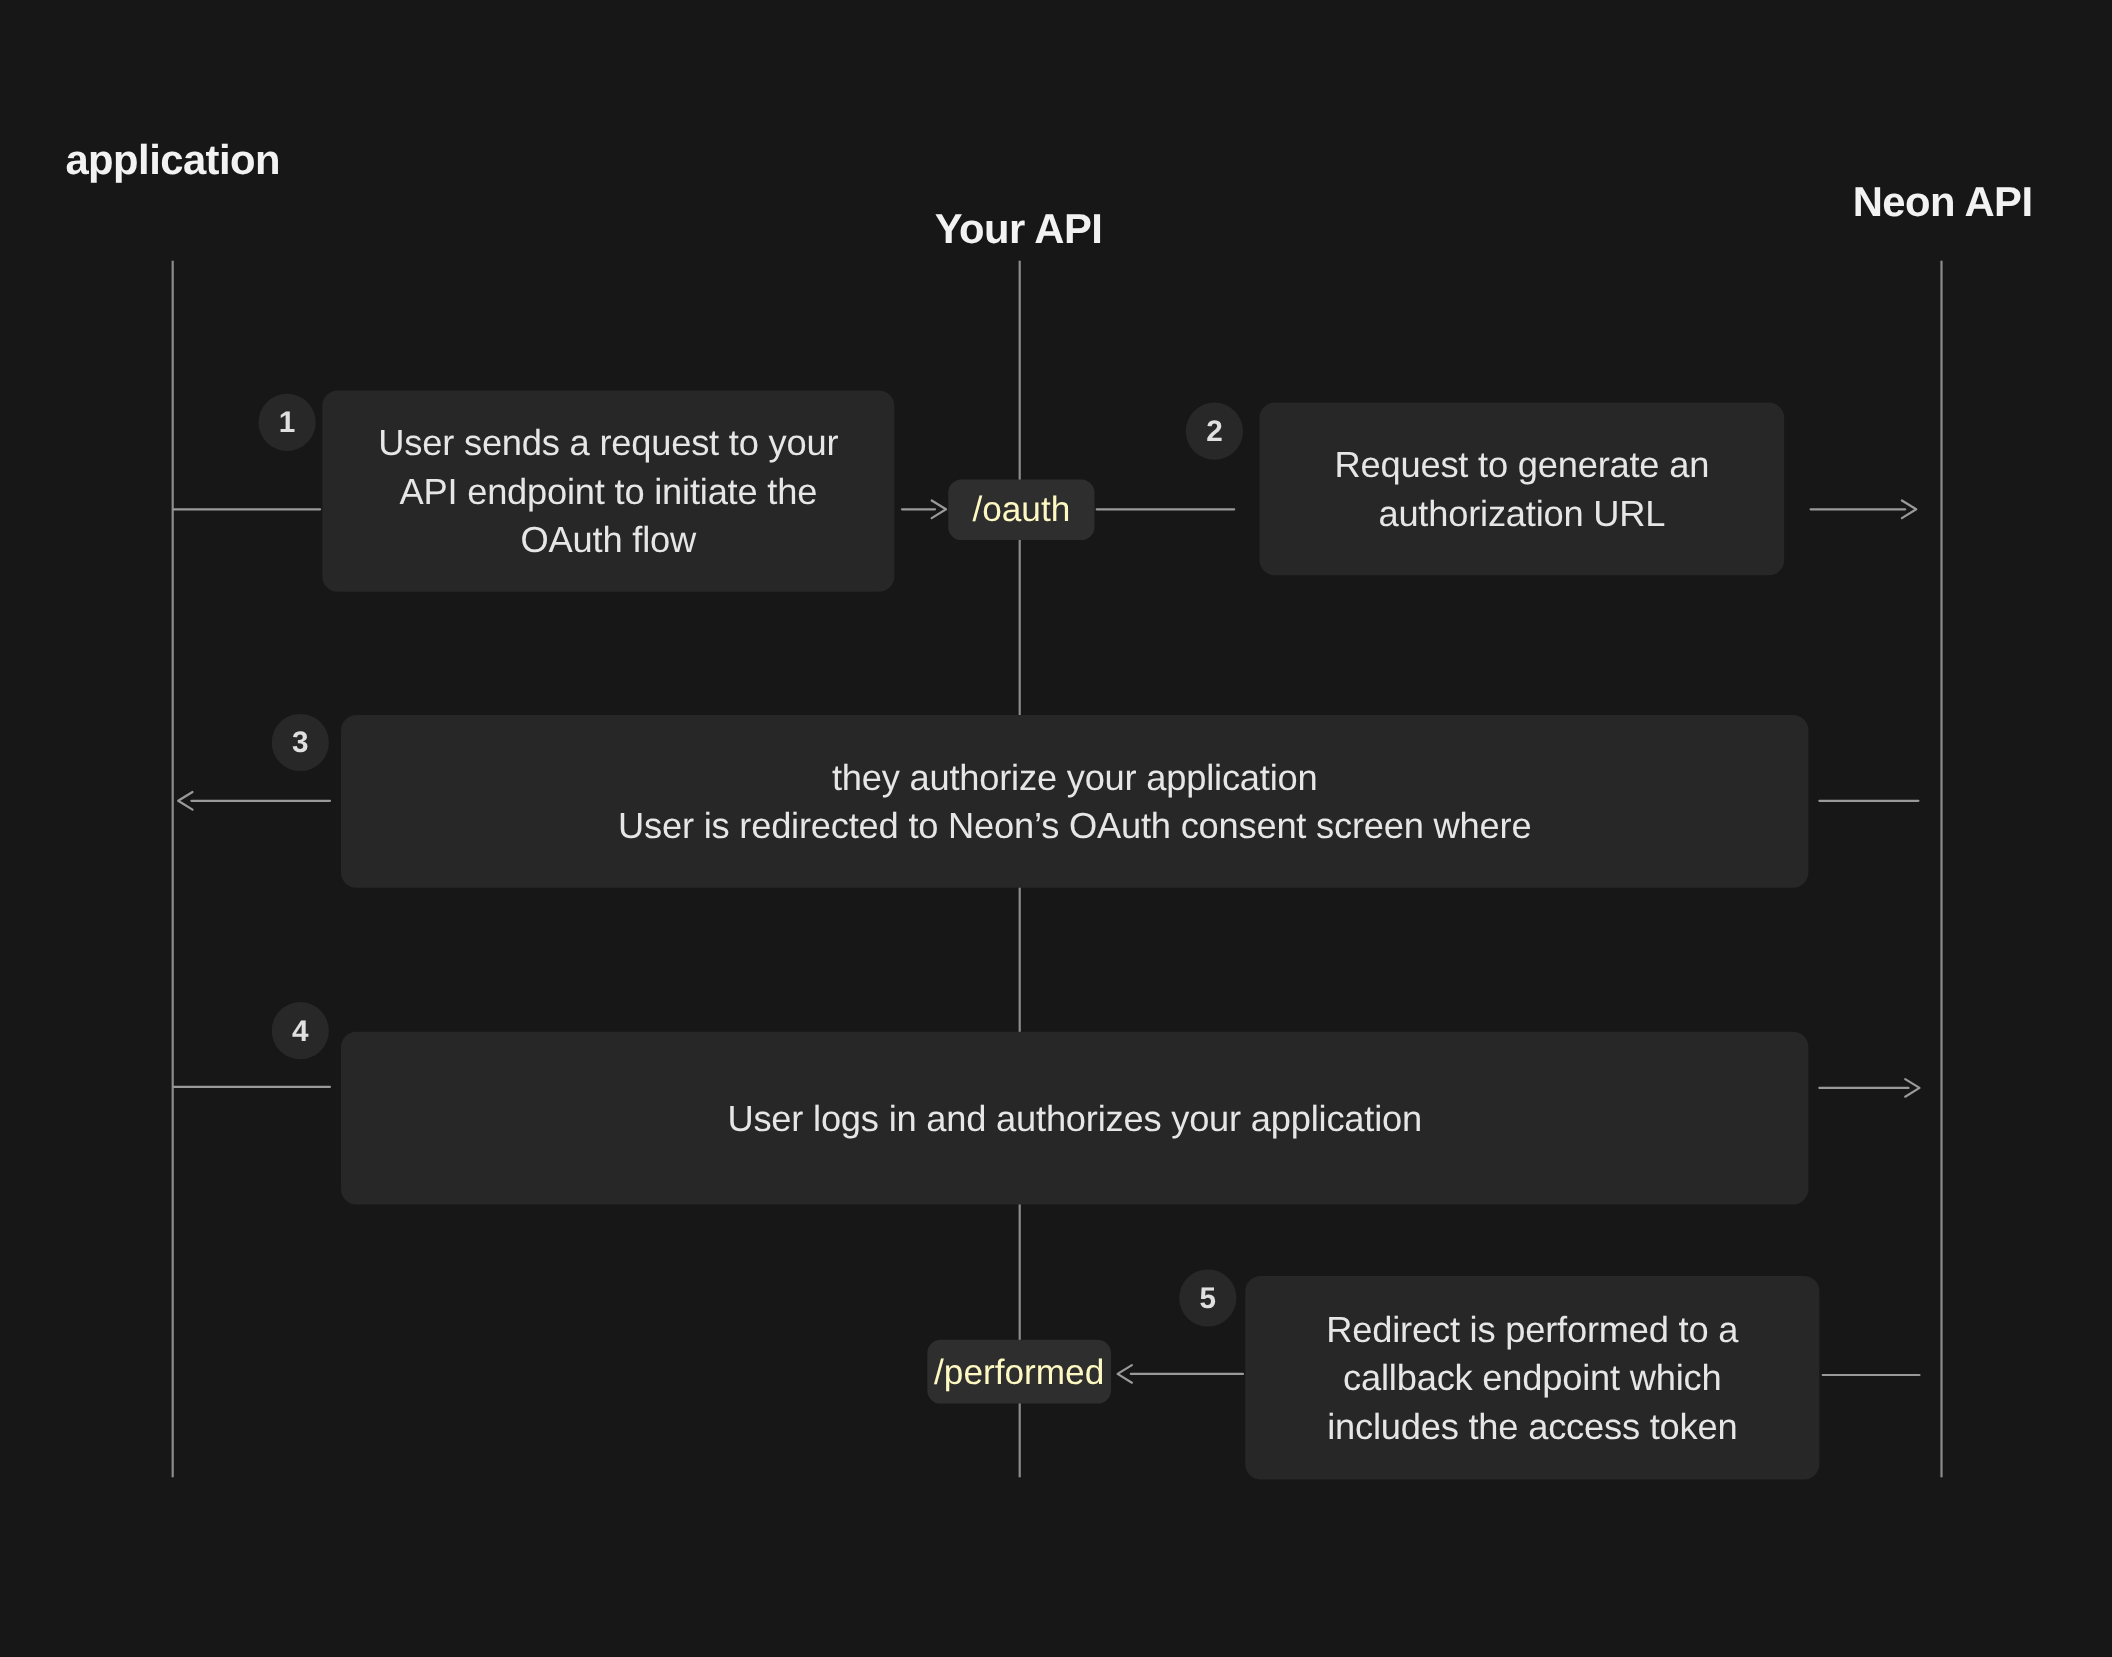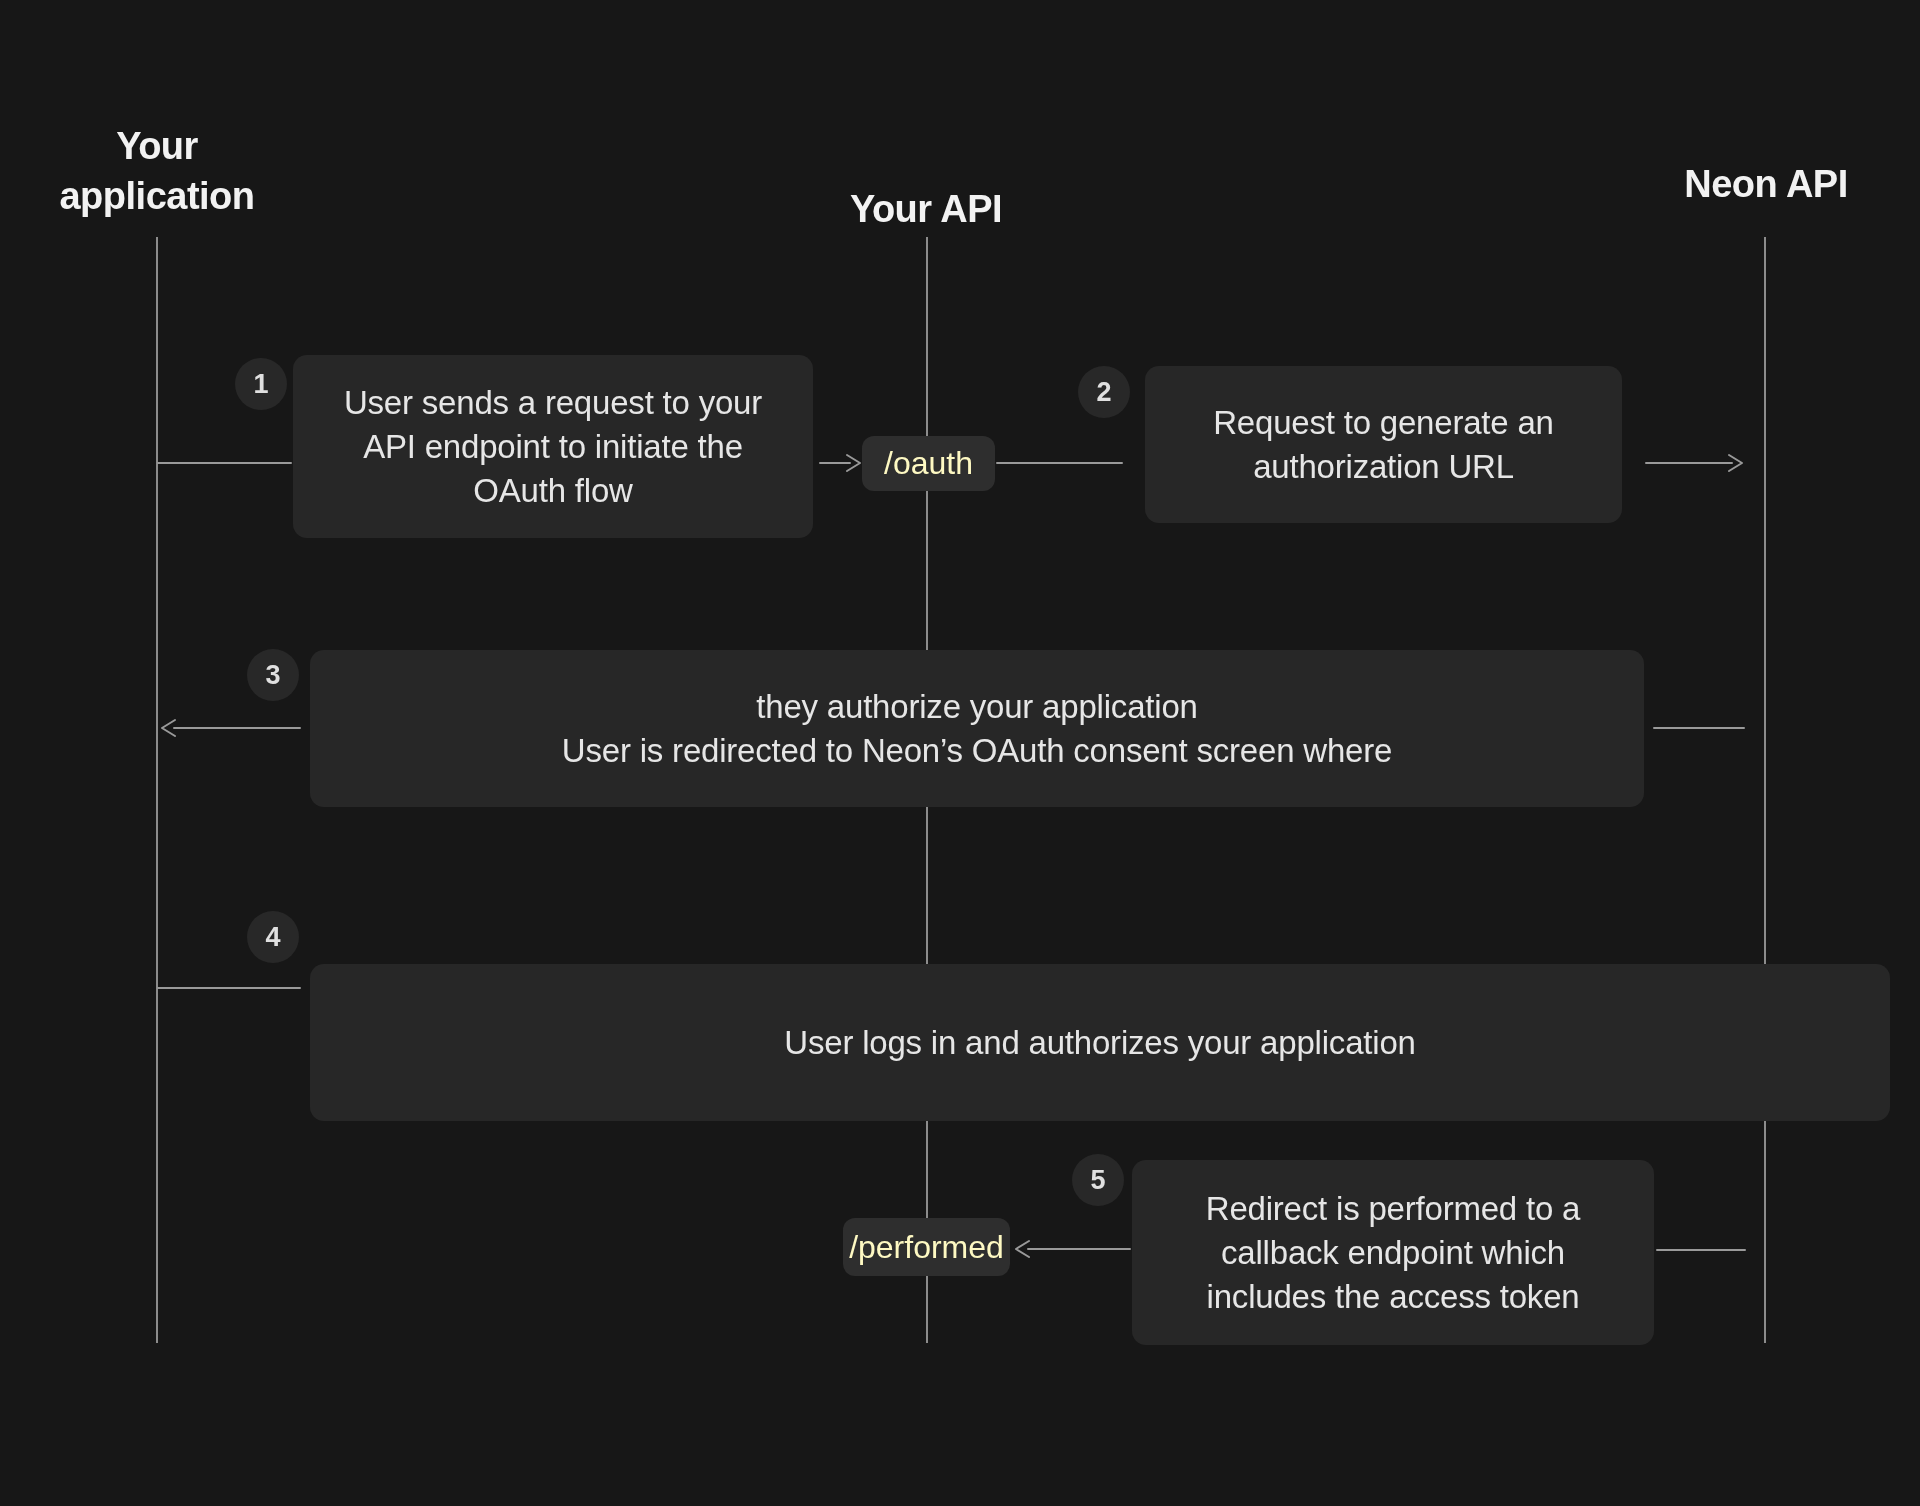--- a/index.html
+++ b/index.html
@@ -76,21 +76,21 @@
     font-size: 33px;
     font-weight: 400;
     line-height: 44px;
     letter-spacing: -0.2px;
   }
   .msg-box .txt-line { white-space: nowrap; }
 
   .box1 { left: 293px;  top: 355px;  width: 520px;  height: 183px; }
   .box2 { left: 1145px; top: 366px;  width: 477px;  height: 157px; }
   .box3 { left: 310px;  top: 650px;  width: 1334px; height: 157px; }
-  .box4 { left: 310px;  top: 964px;  width: 1580px; height: 157px; }
+  .box4 { left: 310px;  top: 938px;  width: 1334px; height: 157px; }
   .box5 { left: 1132px; top: 1160px; width: 522px;  height: 185px; }
 
   
   .step-circle {
     position: absolute;
     width: 52px;
     height: 52px;
     border-radius: 50%;
     background: #282828;
     z-index: 4;
@@ -122,21 +122,20 @@
   }
   .pill-oauth    { left: 862px; top: 436px;  width: 133px; height: 55px; }
   .pill-callback { left: 843px; top: 1218px; width: 167px; height: 58px; }
 </style>
 </head>
 <body>
 
 <div class="canvas">
 
   <div class="actor actor-app">
-    <div>Your</div>
     <div>application</div>
   </div>
   <div class="actor actor-api">Your API</div>
   <div class="actor actor-neon">Neon API</div>
 
   <div class="lifeline lifeline-app"></div>
   <div class="lifeline lifeline-api"></div>
   <div class="lifeline lifeline-neon"></div>
 
   <svg class="connectors" viewBox="0 0 1920 1506" xmlns="http://www.w3.org/2000/svg">

